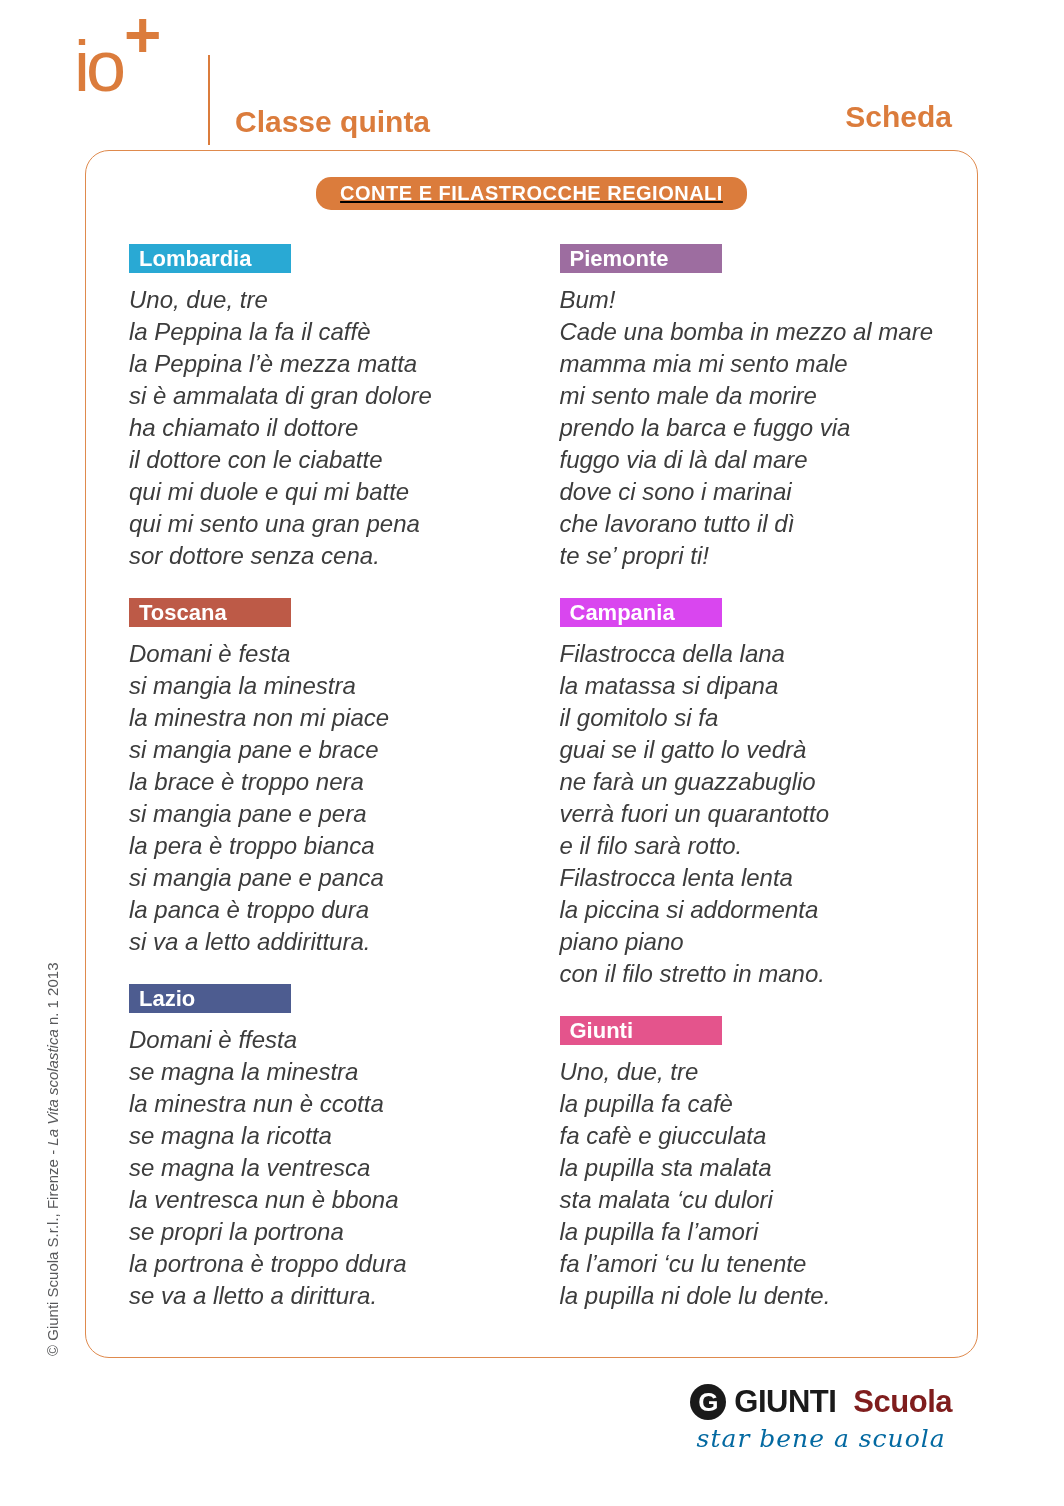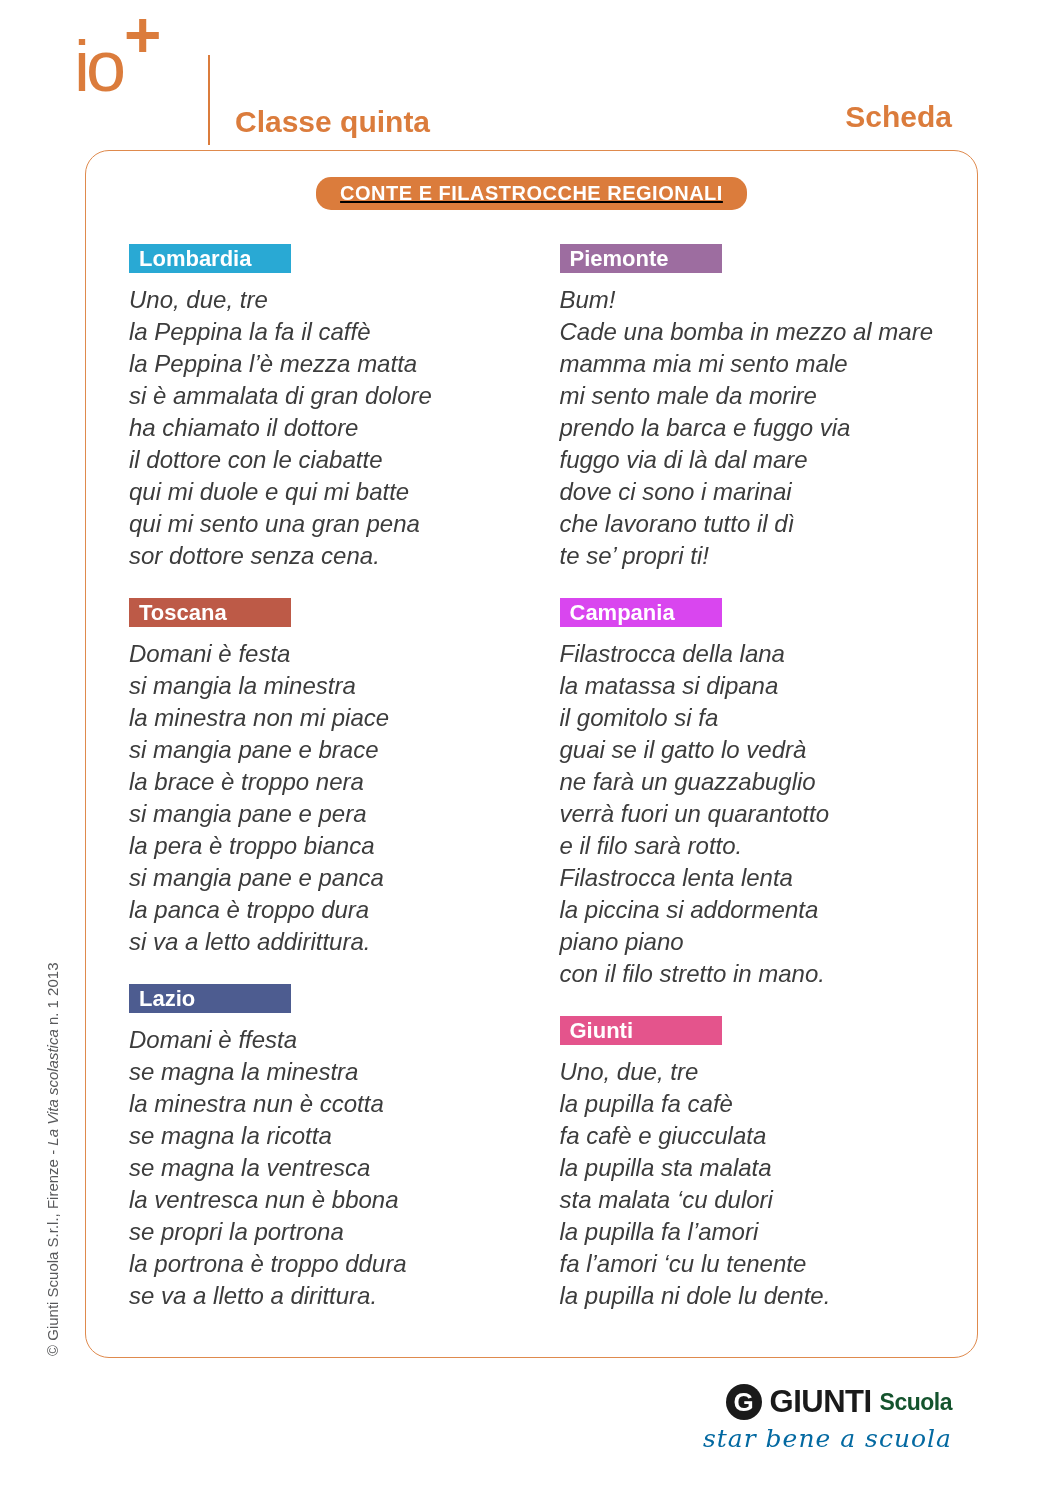--- a/index.html
+++ b/index.html
@@ -45,21 +45,21 @@
   }
   .side-note .it{font-style:italic;}
   
   .footer{position:absolute;right:112px;top:1384px;text-align:center;}
   .footer-row{display:flex;align-items:center;justify-content:flex-end;}
   .g-disc{
     width:36px;height:36px;border-radius:50%;background:#1a1a1a;color:#ffffff;
     font-weight:bold;font-size:26px;line-height:36px;text-align:center;margin-right:8px;
   }
   .brand-black{font-size:31px;font-weight:bold;color:#1a1a1a;letter-spacing:-.5px;}
-  .brand-orange{font-size:23px;font-weight:bold;color:#14532d;margin-left:8px;letter-spacing:-.5px;}
+  .brand-orange{font-size:31px;font-weight:bold;color:#7f1d1d;margin-left:17px;letter-spacing:-.5px;}
   .tagline{
     margin-top:4px;font-family:"DejaVu Serif",serif;font-style:italic;
     font-size:25px;color:#0369a1;letter-spacing:1px;
   }
 </style>
 </head>
 <body>
 
 <div class="brandmark">
   <span class="io">io</span><span class="plus">+</span>

